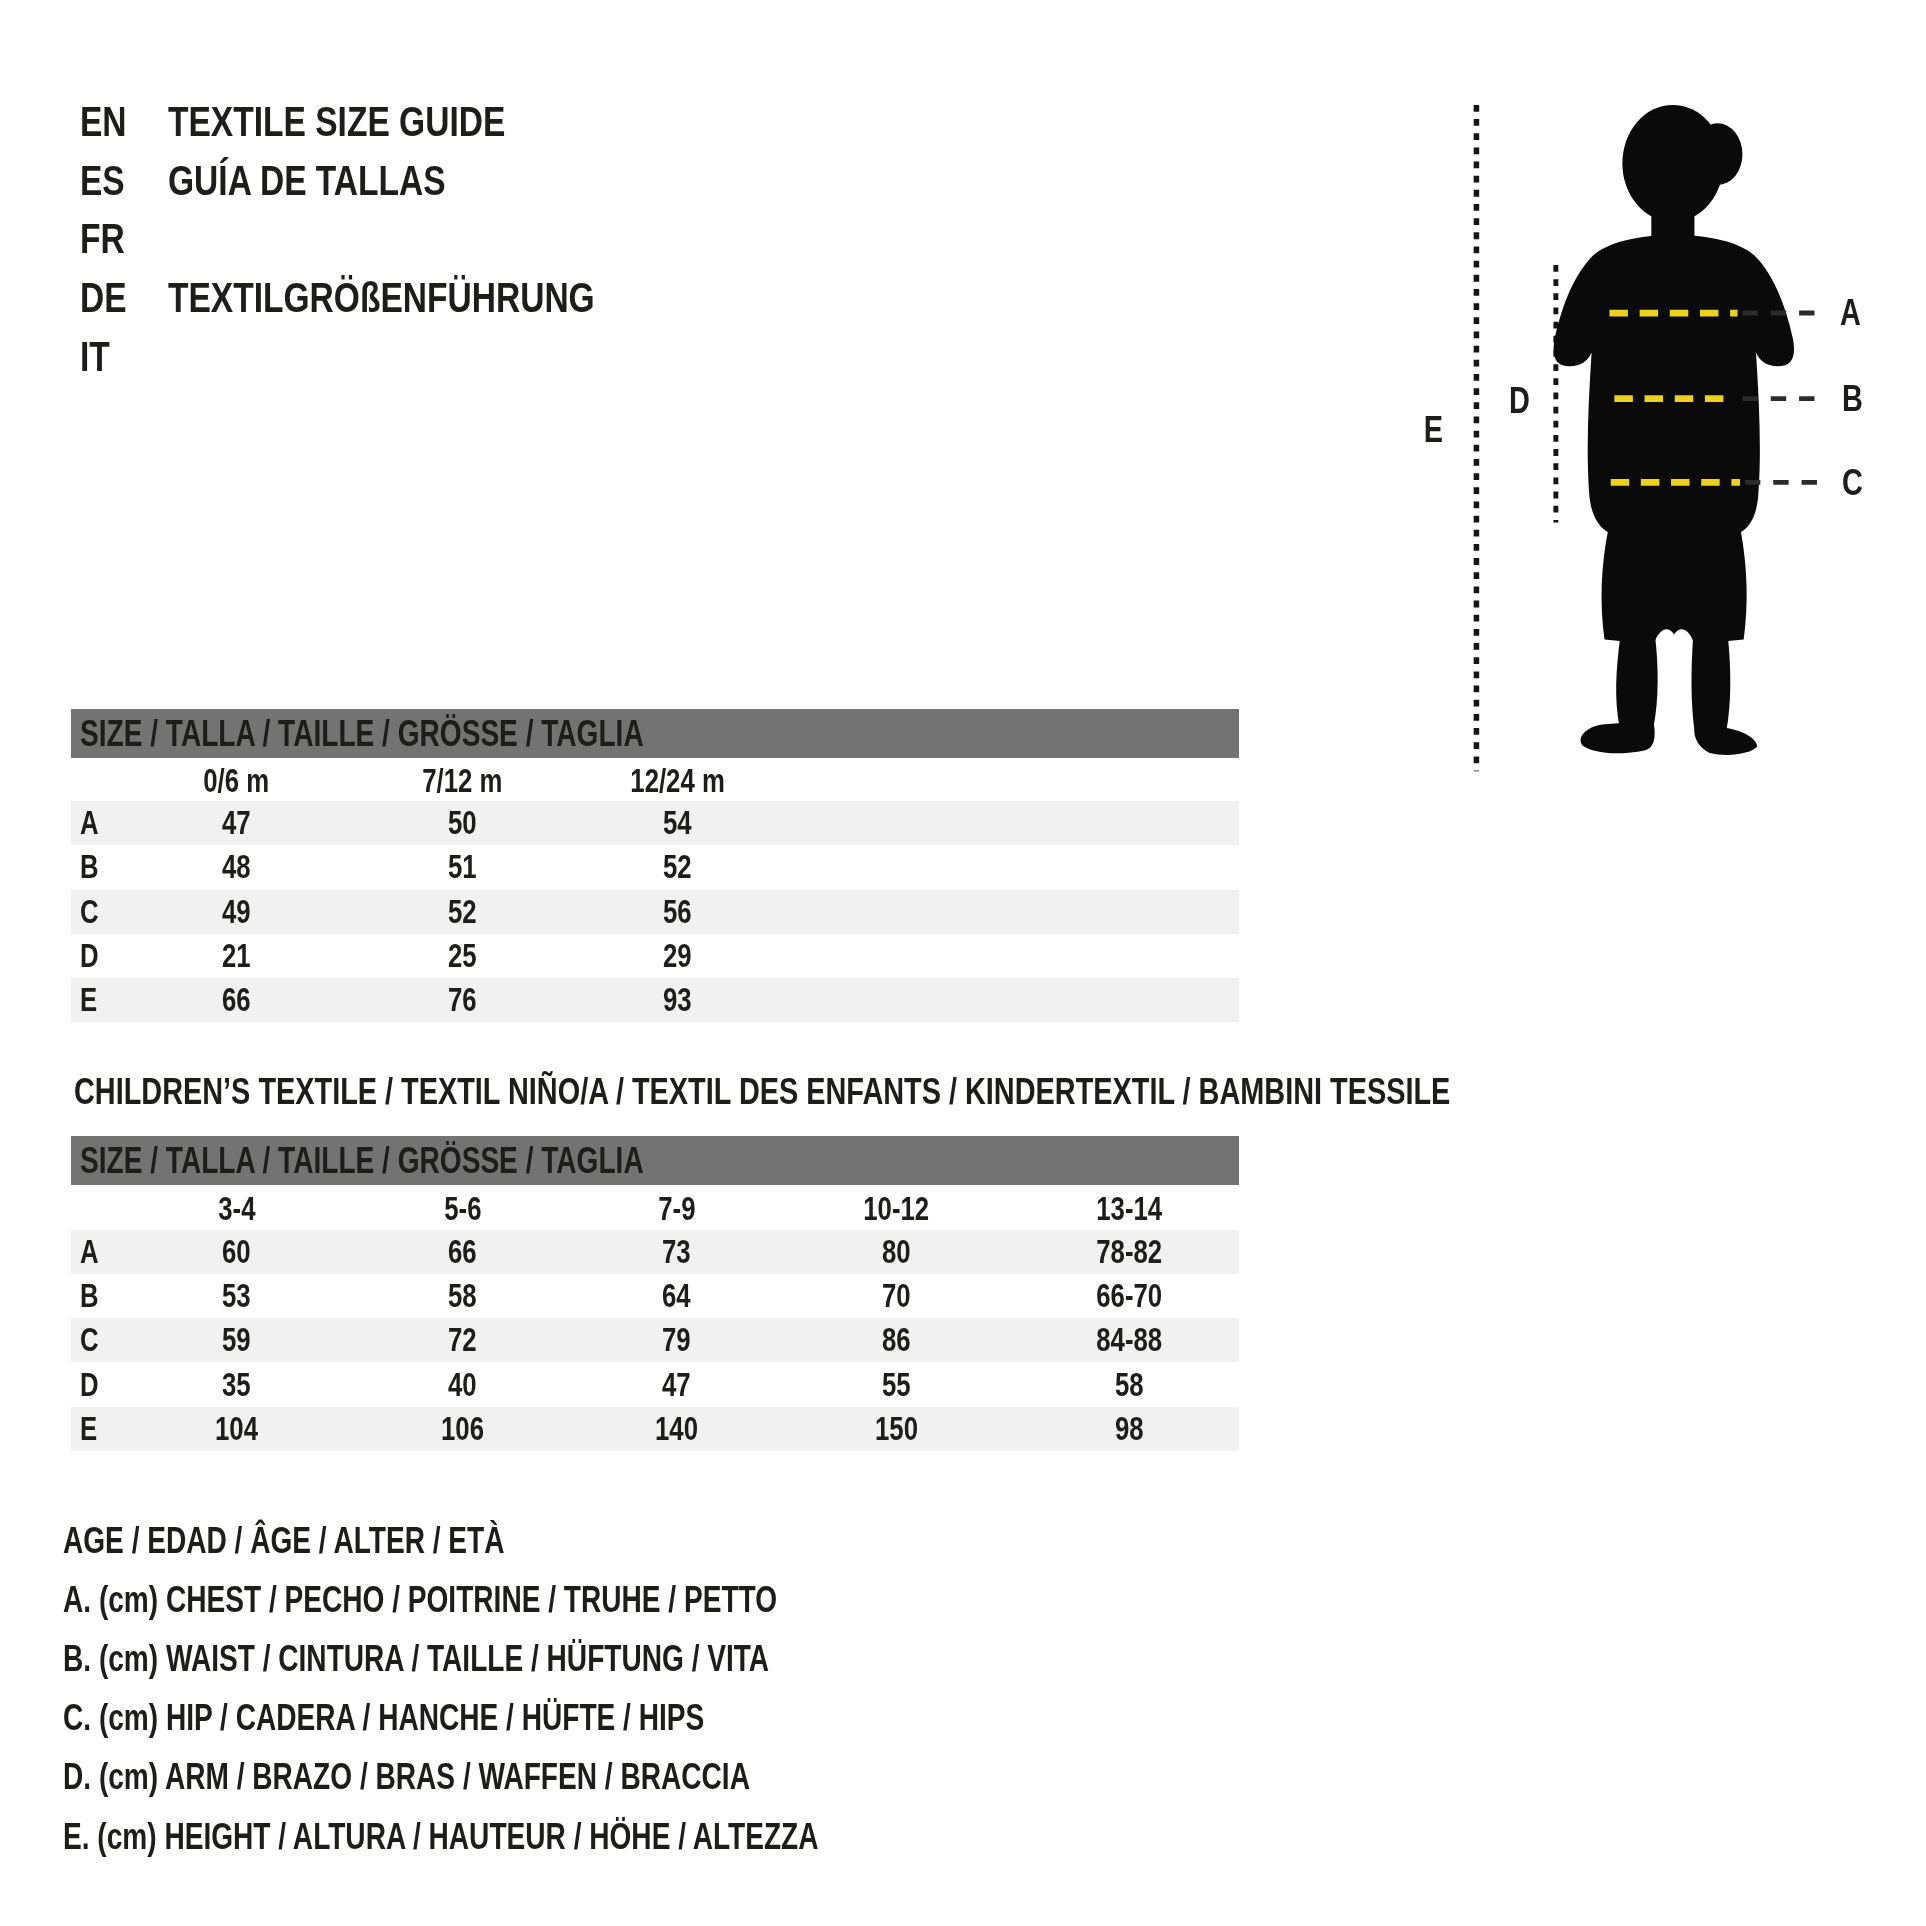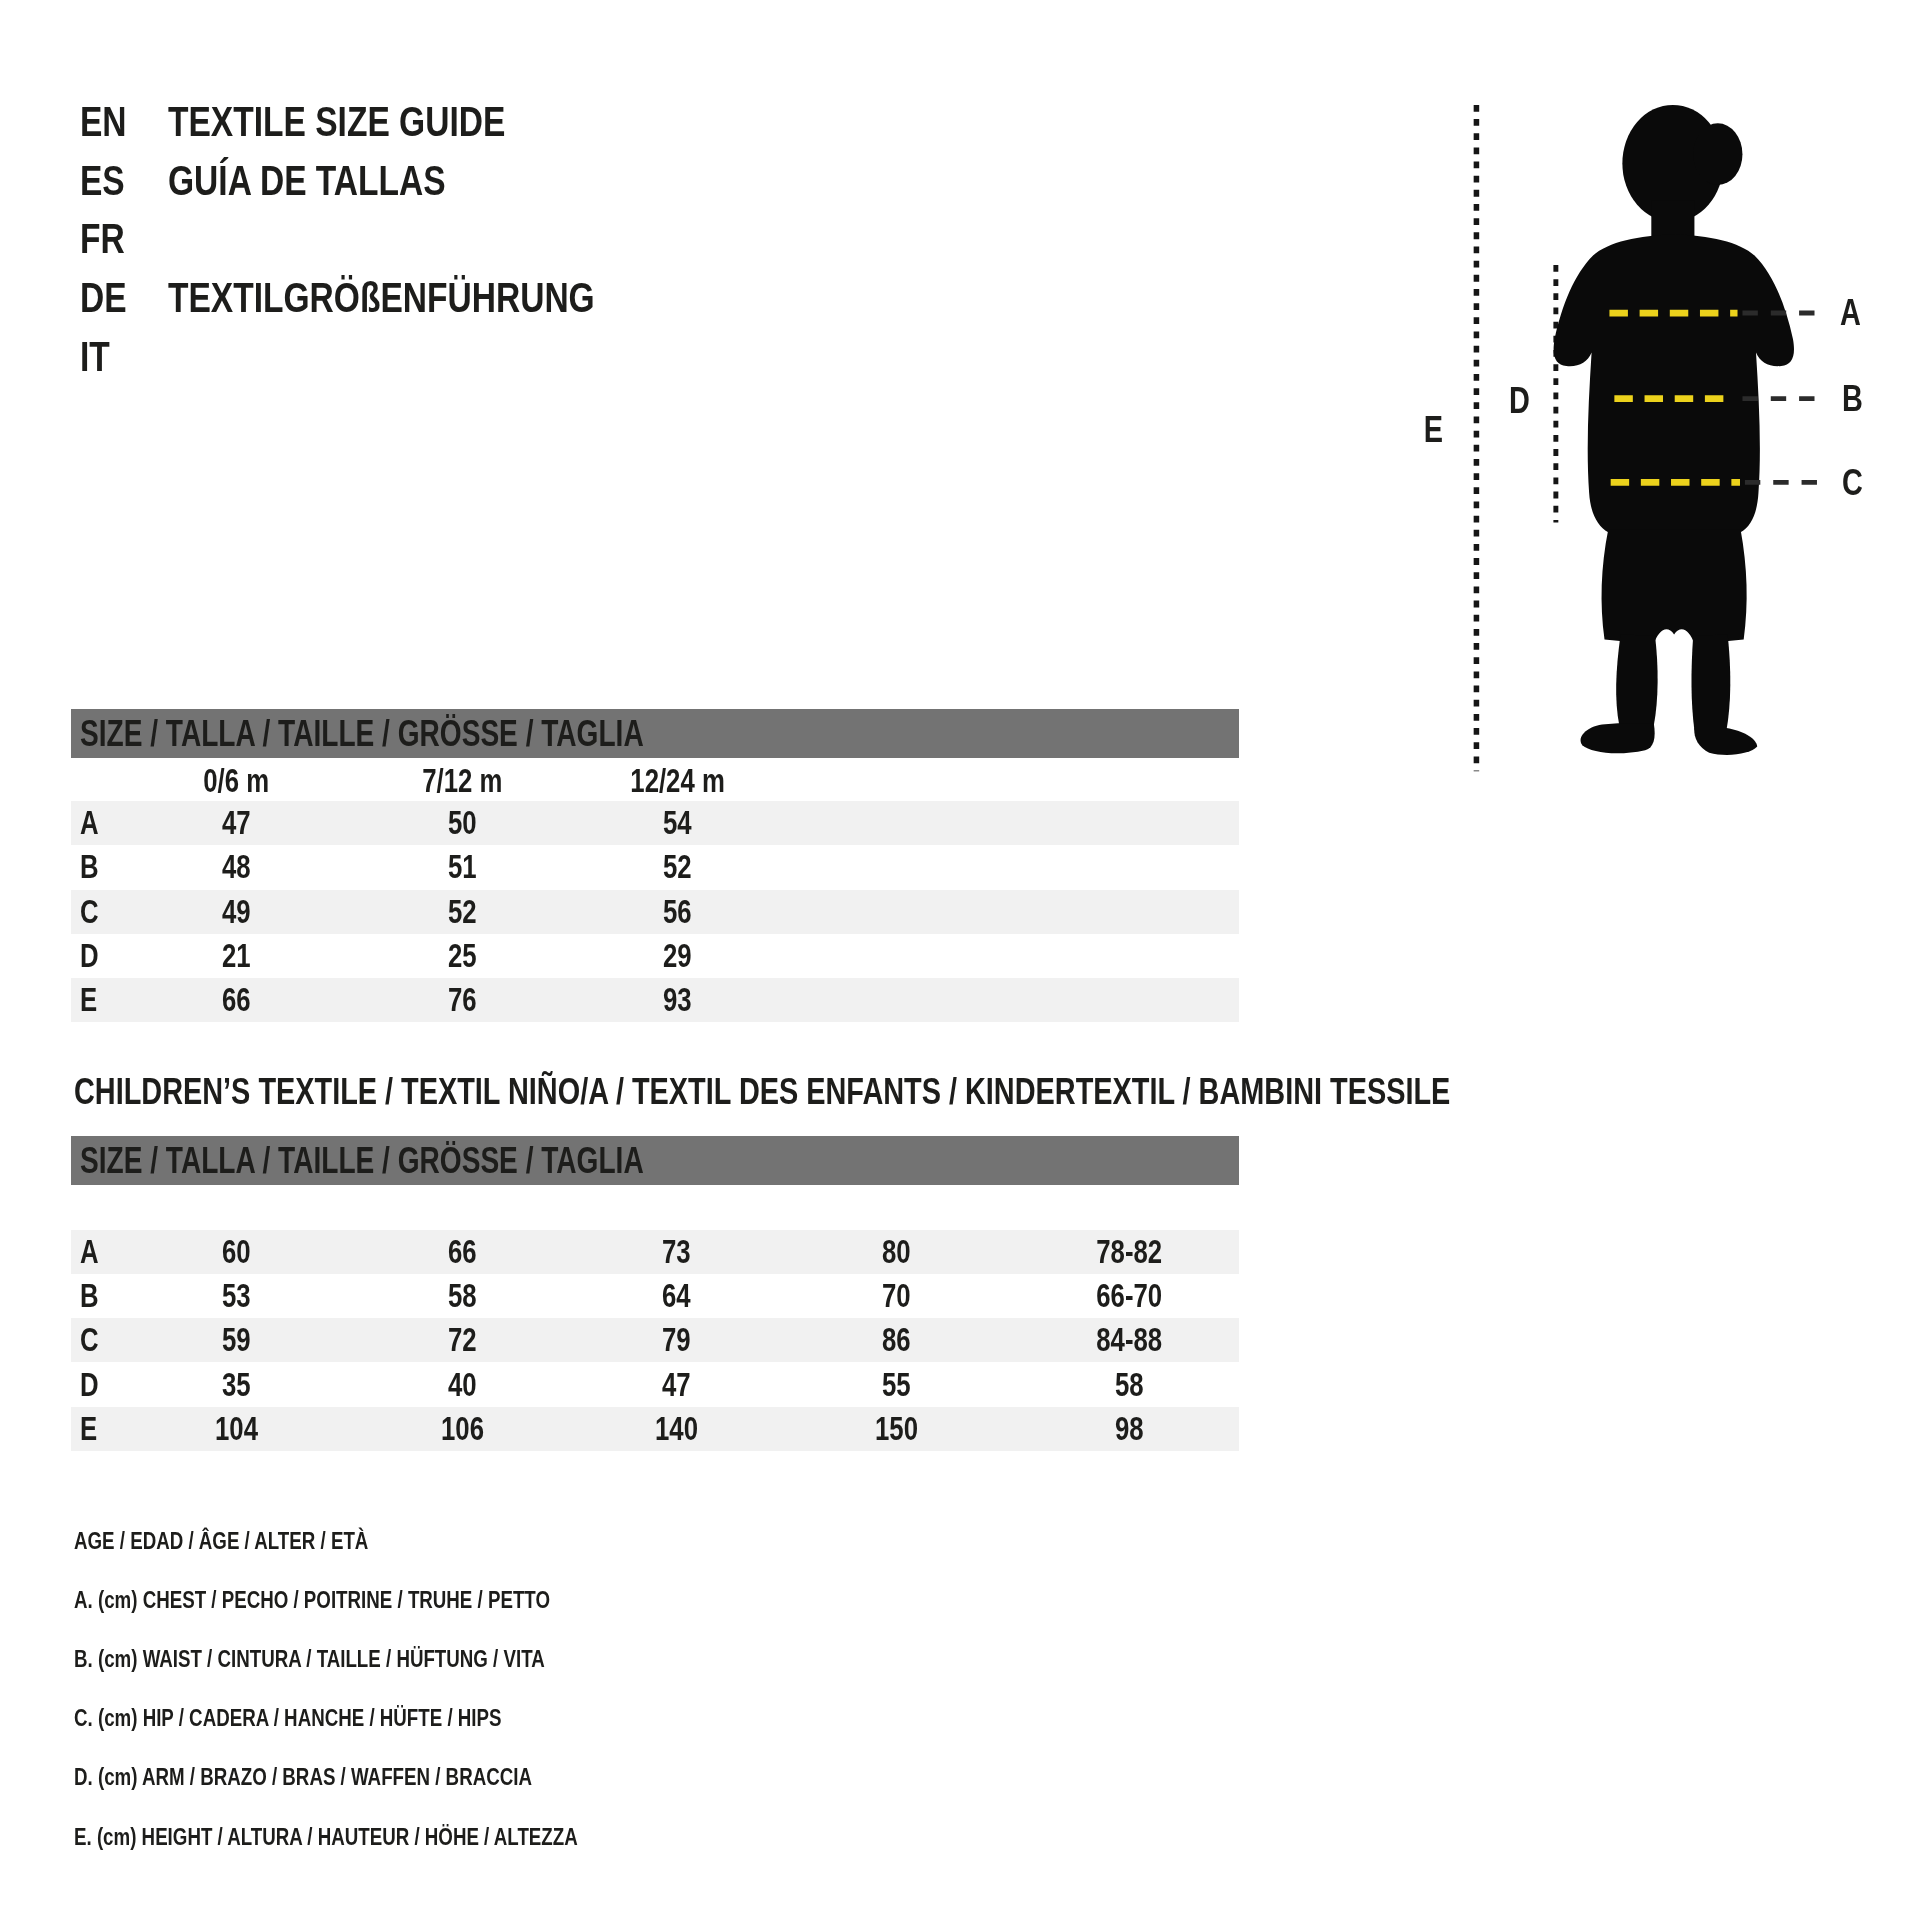--- a/index.html
+++ b/index.html
@@ -21,21 +21,21 @@
   .tbl{position:absolute;left:71px;width:1168px;}
   .size-bar{position:absolute;left:0;width:1168px;height:49px;line-height:49px;background:#737373;font-size:36px;}
   .size-bar .cx{margin-left:9.2px;}
   .col-row{position:absolute;left:0;width:1168px;height:41px;line-height:41px;font-size:33px;}
   .t-row{position:absolute;left:0;width:1168px;height:44px;line-height:44px;font-size:33px;}
   .striped{background:#f1f1f1;}
   .rlabel{position:absolute;left:9.2px;}
   .cell{position:absolute;width:185px;text-align:center;top:0;}
 
   
-  .legend-line{position:absolute;left:74px;height:59px;line-height:59px;font-size:24px;text-align:center;}
+  .legend-line{position:absolute;left:63px;height:59px;line-height:59px;font-size:36px;text-align:center;}
 
   
   .fig-label{position:absolute;height:37px;line-height:37px;font-size:37px;}
 </style>
 </head>
 <body>
 
 <div class="page">
 
   <div>
@@ -130,20 +130,27 @@
       <div class="cell" style="left:73px"><span class="cxc">66</span></div>
       <div class="cell" style="left:299px"><span class="cxc">76</span></div>
       <div class="cell" style="left:514px"><span class="cxc">93</span></div>
     </div>
   </div>
 
   <div class="sec-heading" style="top:1073px"><span class="cx">CHILDREN’S TEXTILE / TEXTIL NIÑO/A / TEXTIL DES ENFANTS / KINDERTEXTIL / BAMBINI TESSILE</span></div>
 
   <div class="tbl" style="top:1136px;height:317px">
     <div class="size-bar" style="top:0"><span class="cx">SIZE / TALLA / TAILLE / GRÖSSE / TAGLIA</span></div>
+    <div class="col-row" style="top:52px">
+      <div class="cell" style="left:73px"><span class="cxc">3-4</span></div>
+      <div class="cell" style="left:299px"><span class="cxc">5-6</span></div>
+      <div class="cell" style="left:513px"><span class="cxc">7-9</span></div>
+      <div class="cell" style="left:733px"><span class="cxc">10-12</span></div>
+      <div class="cell" style="left:966px"><span class="cxc">13-14</span></div>
+    </div>
     <div class="t-row striped" style="top:94px">
       <span class="rlabel"><span class="cx">A</span></span>
       <div class="cell" style="left:73px"><span class="cxc">60</span></div>
       <div class="cell" style="left:299px"><span class="cxc">66</span></div>
       <div class="cell" style="left:513px"><span class="cxc">73</span></div>
       <div class="cell" style="left:733px"><span class="cxc">80</span></div>
       <div class="cell" style="left:966px"><span class="cxc">78-82</span></div>
     </div>
     <div class="t-row" style="top:138px">
       <span class="rlabel"><span class="cx">B</span></span>

